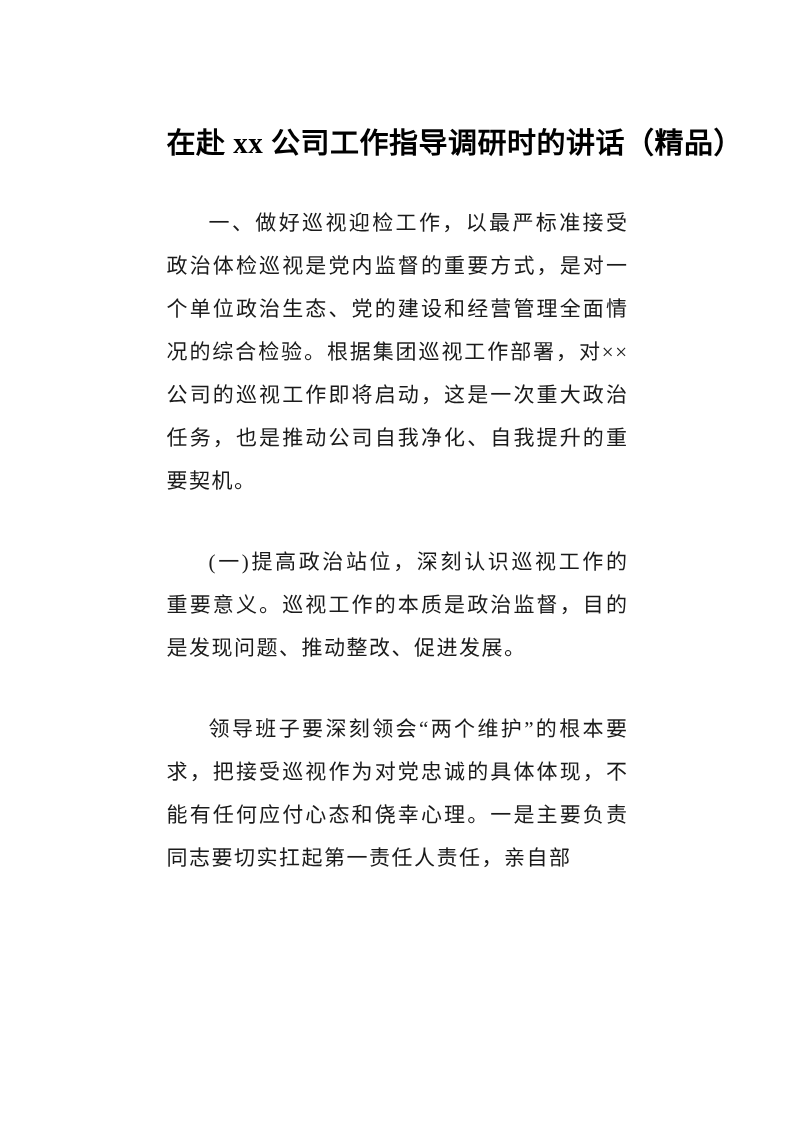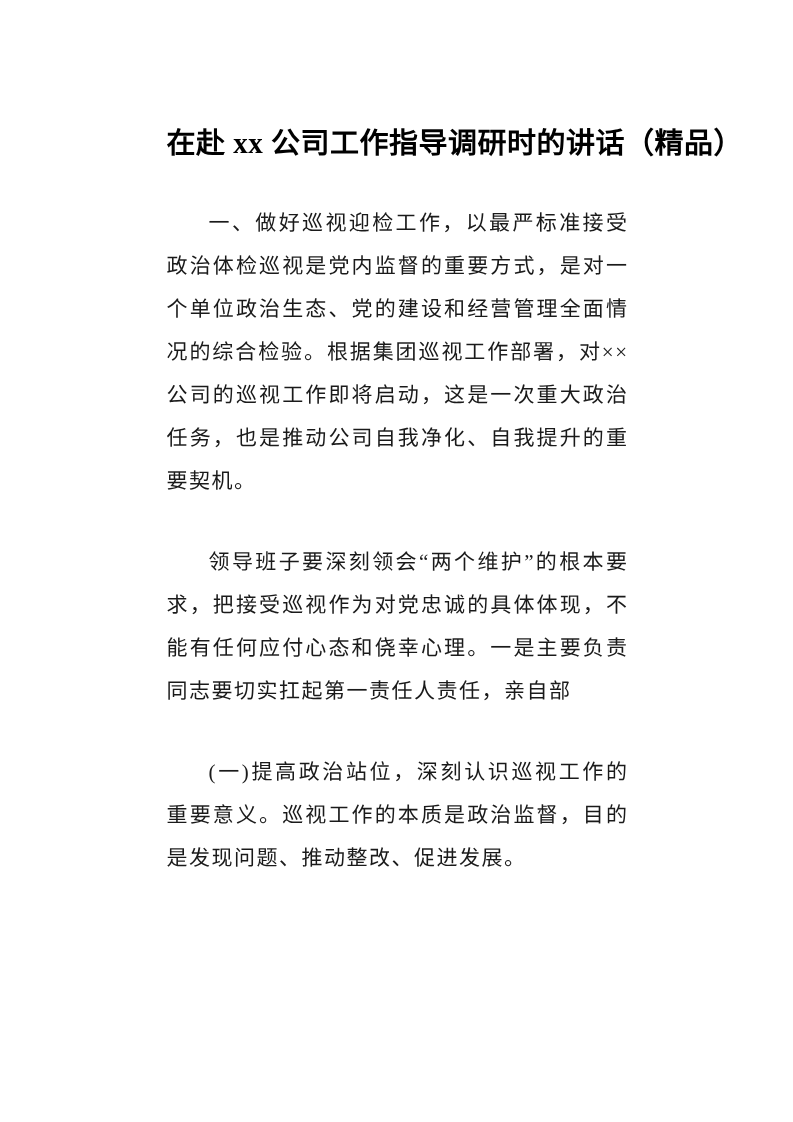--- a/index.html
+++ b/index.html
@@ -51,16 +51,16 @@
 </style>
 </head>
 <body>
 
 <div class="page">
   <h1 class="doc-title">在赴 xx 公司工作指导调研时的讲话（精品）</h1>
 
 
   <p class="para indent">一、做好巡视迎检工作，以最严标准接受政治体检巡视是党内监督的重要方式，是对一个单位政治生态、党的建设和经营管理全面情况的综合检验。根据集团巡视工作部署，对××公司的巡视工作即将启动，这是一次重大政治任务，也是推动公司自我净化、自我提升的重要契机。</p>
 
+  <p class="para indent">(一)提高政治站位，深刻认识巡视工作的重要意义。巡视工作的本质是政治监督，目的是发现问题、推动整改、促进发展。</p>
+
   <p class="para indent">领导班子要深刻领会“两个维护”的根本要求，把接受巡视作为对党忠诚的具体体现，不能有任何应付心态和侥幸心理。一是主要负责同志要切实扛起第一责任人责任，亲自部</p>
-
-  <p class="para indent">(一)提高政治站位，深刻认识巡视工作的重要意义。巡视工作的本质是政治监督，目的是发现问题、推动整改、促进发展。</p>
 </div>
 
 </body></html>

